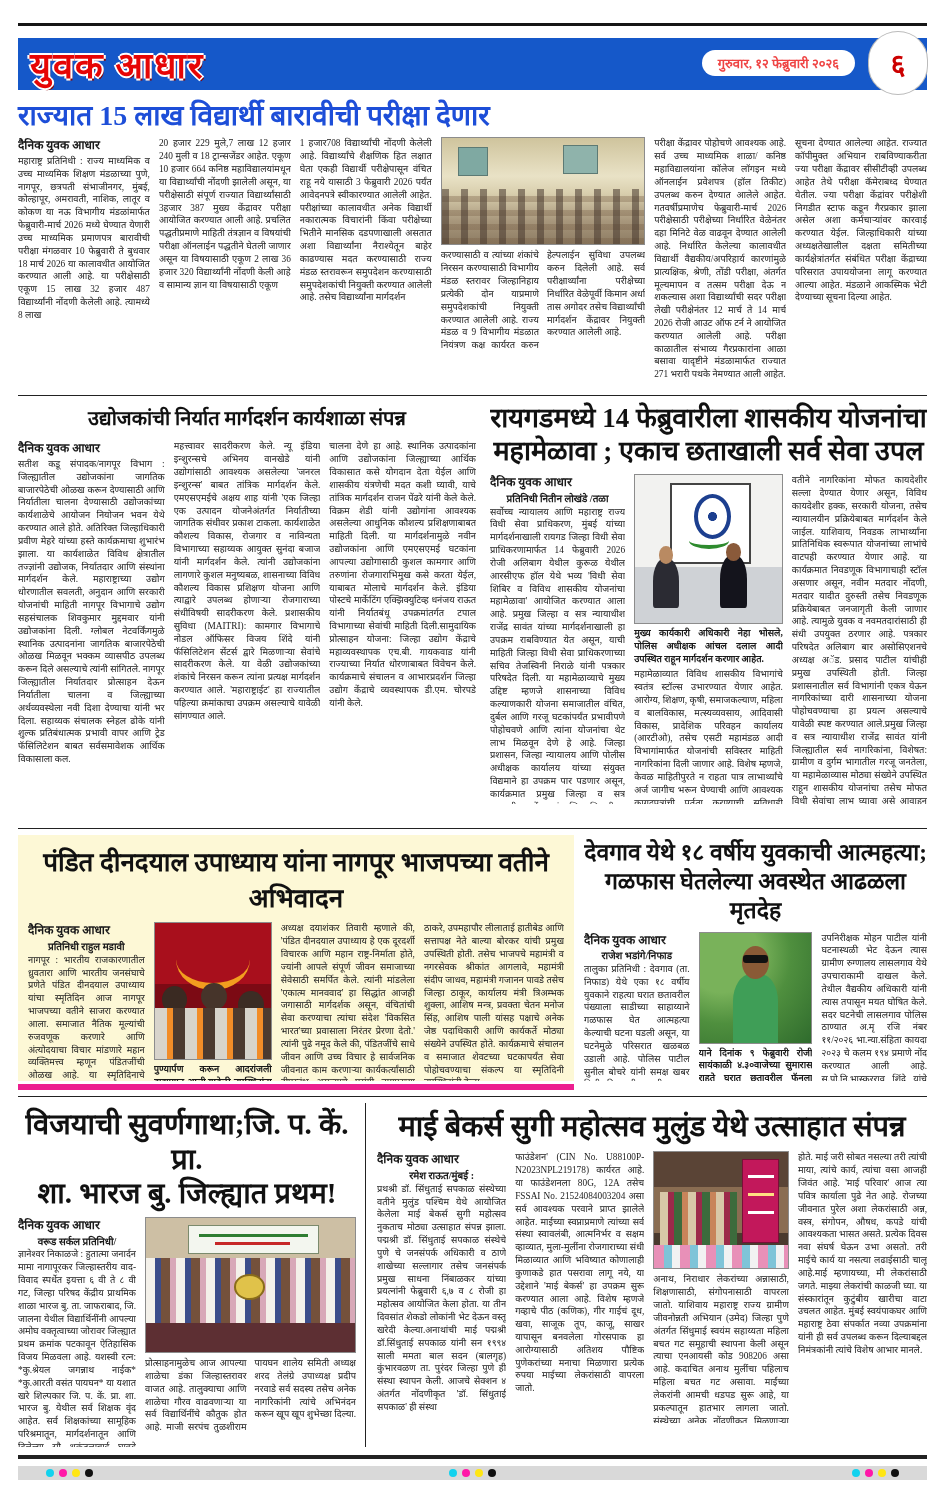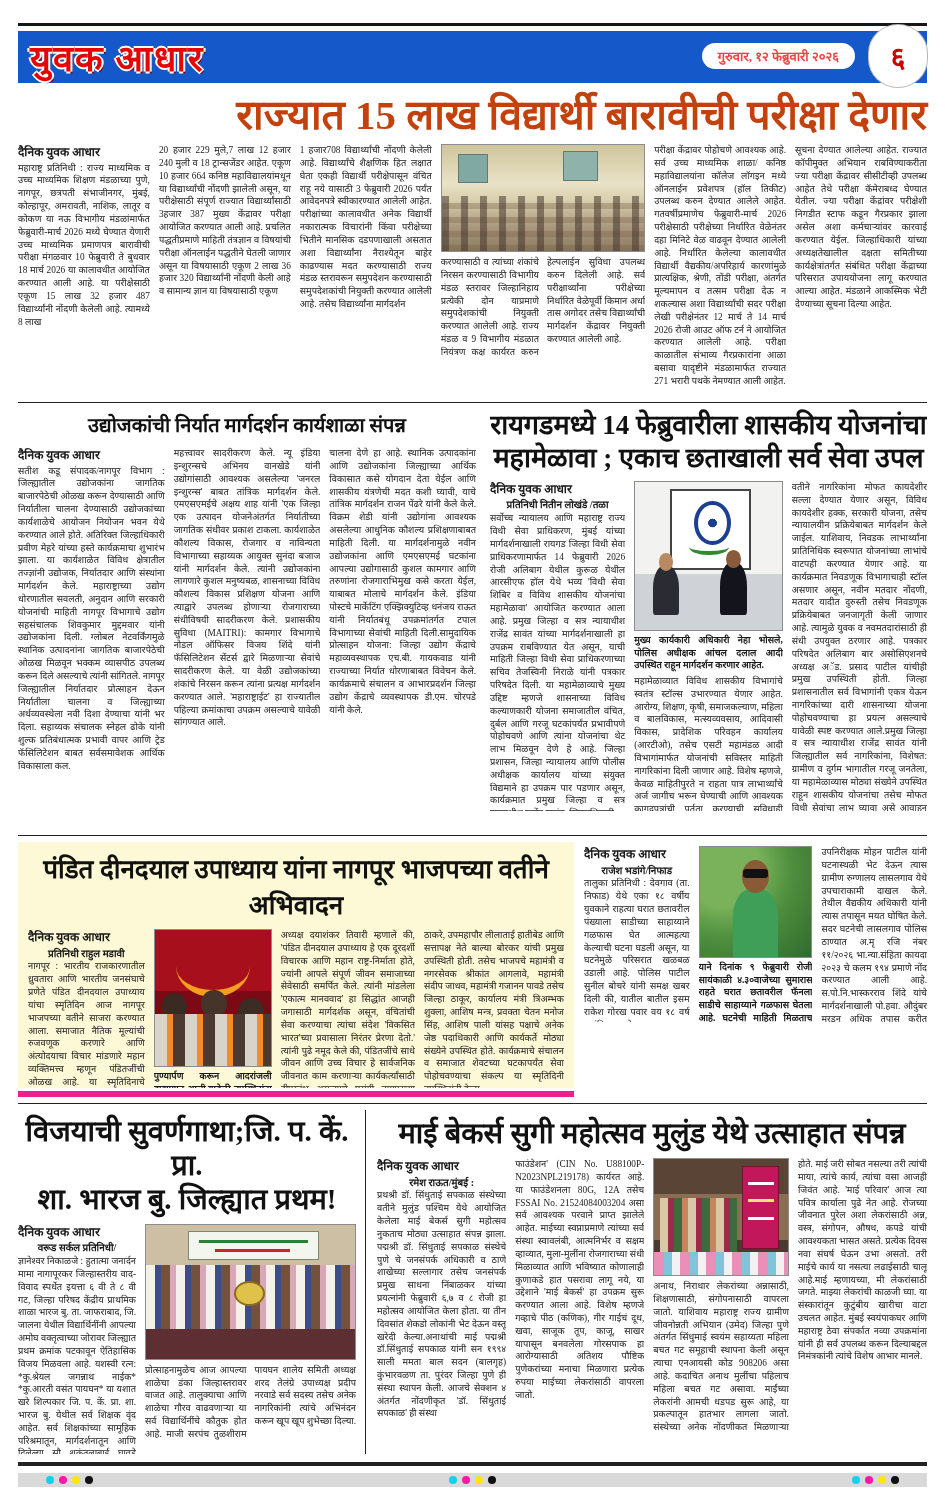--- a/index.html
+++ b/index.html
@@ -1,28 +1,28 @@
 <!DOCTYPE html>
 <html><head>
 <meta charset="utf-8">
 <style>
   html,body{margin:0;padding:0;background:#eee;}
   .sheet{width:945px;height:1501px;background:#fff;margin:0 auto;position:relative;overflow:hidden;
          font-family:"Liberation Serif","DejaVu Serif",serif;color:#1a1a1a;}
   .inner{padding:0 18px;}
   .top-rule{height:3px;background:#161616;margin-top:23px;}
   
-  .masthead{height:52px;background:#1558c9;margin-top:5px;position:relative;display:flex;align-items:center;padding:0 12px;box-sizing:border-box;}
+  .masthead{height:52px;background:#1558c9;margin-top:12px;position:relative;display:flex;align-items:center;padding:0 12px;box-sizing:border-box;}
   .logo{font-size:36px;font-weight:bold;color:#e60505;letter-spacing:2px;
         text-shadow:-2px 0 0 #fff,2px 0 0 #fff,0 -2px 0 #fff,0 2px 0 #fff,2px 2px 0 #8a0000;}
   .datebox{position:absolute;right:72px;top:12px;background:#fff;border-radius:14px;padding:4px 16px;font-size:13px;font-weight:bold;color:#ef4444;}
   .pagenum{position:absolute;right:0px;top:-6px;width:58px;height:62px;background:#fff;border-radius:50% / 45%;
            display:flex;align-items:center;justify-content:center;font-size:28px;font-weight:bold;color:#cc0000;box-shadow:0 0 0 1px #bbb;}
   
-  .main-headline{font-size:41px;font-weight:bold;color:#c2410c;text-align:right;line-height:1.05;margin:11px 0 7px;}
+  .main-headline{font-size:28px;font-weight:bold;color:#1d4ed8;text-align:left;line-height:1.05;margin:11px 0 7px;}
   h2{margin:0;color:#111;font-weight:bold;}
   .rule{border:0;border-top:1.6px solid #222;margin:6px 0;}
   
   .credit{text-align:left;font-weight:bold;font-size:12px;margin-bottom:1px;}
   .byline{text-align:center;font-weight:bold;font-size:10px;}
   .bodytxt{font-size:9.3px;line-height:1.38;text-align:justify;}
   .cols{display:flex;gap:9px;overflow:hidden;}
   .col{flex:1;overflow:hidden;}
   .twocol{column-count:2;column-gap:8px;}
   .cap{font-size:9.4px;font-weight:bold;line-height:1.35;text-align:justify;margin-top:3px;}
@@ -153,20 +153,24 @@
               <div class="abs" style="left:0;top:62%;width:100%;height:38%;background:repeating-linear-gradient(90deg,#d8d4cc 0 12px,#f28c28 12px 18px,#4c3a30 18px 30px);"></div>
             </div>
             <div class="cap">पुण्यार्पण करून आदरांजली वाहण्यात आली.यावेळी उपस्थितांना संबोधित करताना भाजप नागपूर चे</div>
           </div>
           <div class="col" style="flex:1.15;"><span>अध्यक्ष दयाशंकर तिवारी म्हणाले की, 'पंडित दीनदयाल उपाध्याय हे एक दूरदर्शी विचारक आणि महान राष्ट्र-निर्माता होते, ज्यांनी आपले संपूर्ण जीवन समाजाच्या सेवेसाठी समर्पित केले. त्यांनी मांडलेला 'एकात्म मानववाद' हा सिद्धांत आजही जगासाठी मार्गदर्शक असून, वंचितांची सेवा करण्याचा त्यांचा संदेश 'विकसित भारत'च्या प्रवासाला निरंतर प्रेरणा देतो.' त्यांनी पुढे नमूद केले की, पंडितजींचे साधे जीवन आणि उच्च विचार हे सार्वजनिक जीवनात काम करणाऱ्या कार्यकर्त्यांसाठी दीपस्तंभ असल्याचे प्रसंगी नागपूरच्या महापौर नीताताई</span></div>
           <div class="col" style="flex:1.2;"><span>ठाकरे, उपमहापौर लीलाताई हातीबेड आणि सत्तापक्ष नेते बाल्या बोरकर यांची प्रमुख उपस्थिती होती. तसेच भाजपचे महामंत्री व नगरसेवक श्रीकांत आगलावे, महामंत्री संदीप जाधव, महामंत्री गजानन पावडे तसेच जिल्हा ठाकूर, कार्यालय मंत्री त्रिअम्भक शुक्ला, आशिष मन्त्र, प्रवक्ता चेतन मनोज सिंह, आशिष पाली यांसह पक्षाचे अनेक जेष्ठ पदाधिकारी आणि कार्यकर्ते मोठ्या संख्येने उपस्थित होते. कार्यक्रमाचे संचालन व समाजात शेवटच्या घटकापर्यंत सेवा पोहोचवण्याचा संकल्प या स्मृतिदिनी उपस्थितांनी केला.</span></div>
         </div>
       </div>
 
       <div class="r3right">
+        <h2>
+          <span>देवगाव येथे १८ वर्षीय युवकाची आत्महत्या;</span><br>
+          <span>गळफास घेतलेल्या अवस्थेत आढळला मृतदेह</span>
+        </h2>
         <div class="cols bodytxt" style="height:176px;">
           <div class="col">
             <div class="credit">दैनिक युवक आधार</div>
             <div class="byline">राजेश भडांगे/निफाड</div>
             <span>तालुका प्रतिनिधी : देवगाव (ता. निफाड) येथे एका १८ वर्षीय युवकाने राहत्या घरात छतावरील पंख्याला साडीच्या साहाय्याने गळफास घेत आत्महत्या केल्याची घटना घडली असून, या घटनेमुळे परिसरात खळबळ उडाली आहे. पोलिस पाटील सुनील बोचरे यांनी समक्ष खबर दिली की, यातील बातील इसम राकेश गोरख पवार वय १८ वर्ष रा.इंदिरानगर देवगाव</span>
           </div>
           <div class="col" style="flex:1.08;">
             <div class="ph" style="height:112px;background:radial-gradient(circle at 20% 20%,#79b25a 0 30%,#4f8f3e 55%,#2f6b2d 100%);">
               <div class="abs" style="left:30%;top:38%;width:40%;height:62%;background:#3f9e57;border-radius:40% 40% 0 0;"></div>
               <div class="abs" style="left:38%;top:12%;width:24%;height:30%;background:#8a5a36;border-radius:50%;"></div>

